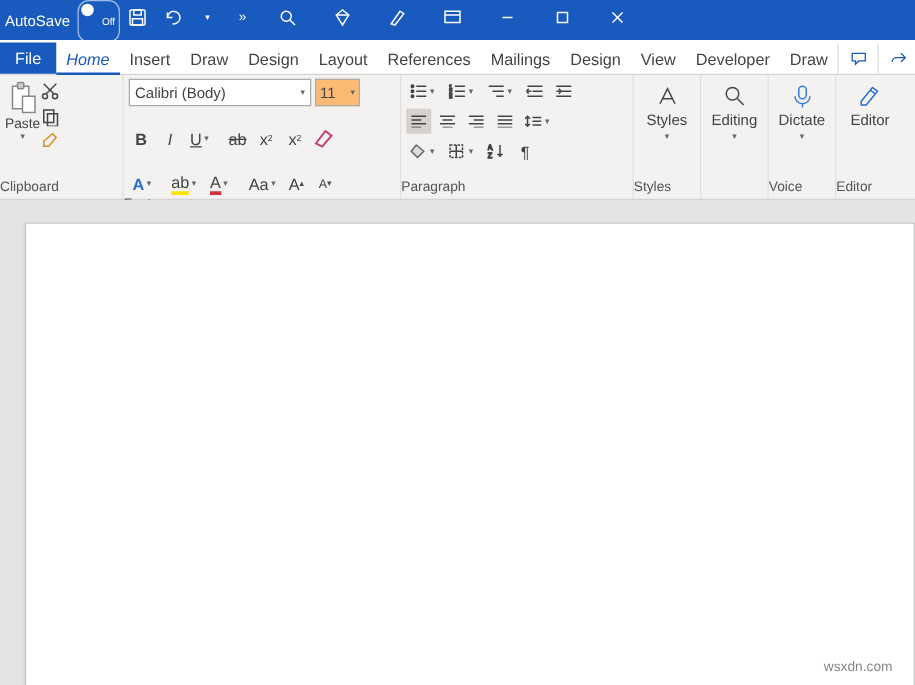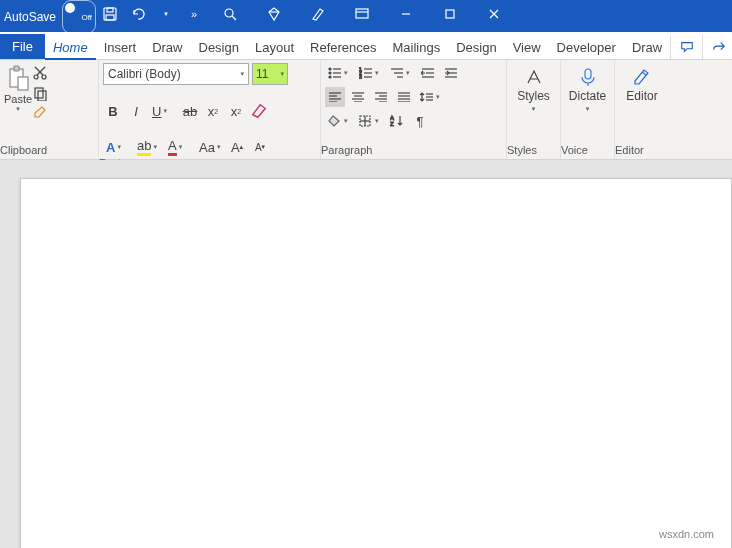--- a/index.html
+++ b/index.html
@@ -28,21 +28,21 @@
 .rgroup-label { text-align: left; font-size: 11px; color: #555; padding: 0 0 3px; position: relative; }
 
 .clip-col { display: flex; flex-direction: column; align-items: center; }
 .paste-ico { width: 24px; height: 26px; margin: 2px 0; }
 .sm-icons { display: flex; flex-direction: column; gap: 4px; padding: 2px 2px 0 0; }
 .sm-icons div { width: 16px; height: 16px; }
 
 .font-rows { display: flex; flex-direction: column; gap: 16px; }
 .frow { display: flex; align-items: center; gap: 3px; }
 .fontname { width: 146px; height: 22px; border: 1px solid #ababab; background: #fff; display: flex; align-items: center; justify-content: space-between; padding: 0 4px; font-size: 12px; }
-.fontsize { width: 36px; height: 22px; border: 1px solid #ababab; background: #bef264; display: flex; align-items: center; justify-content: space-between; padding: 0 3px; font-size: 12px; }
+.fontsize { width: 36px; height: 22px; border: 1px solid #ababab; background: #fdba74; display: flex; align-items: center; justify-content: space-between; padding: 0 3px; font-size: 12px; }
 .btn { width: 20px; height: 20px; display: flex; align-items: center; justify-content: center; font-size: 13px; color: #444; }
 .btn.wide { width: 28px; justify-content: flex-start; padding-left: 3px; }
 .btn .dd { font-size: 7px; margin-left: 2px; color: #666; }
 .sel { background: #d4d1ce; }
 
 .para-rows { display: flex; flex-direction: column; gap: 4px; }
 
 .big-btn { display: flex; flex-direction: column; align-items: center; justify-content: flex-start; width: 48px; padding: 4px 2px 0; gap: 2px; }
 .big-btn svg { width: 20px; height: 20px; }
 .big-btn .lbl { font-size: 12px; text-align: center; }
@@ -375,20 +375,33 @@
         <svg viewBox="0 0 20 20">
             <path d="M4 16 L10 4 L16 16 M6 12 L14 12"></path>
           </svg>
         <div class="lbl">Styles</div>
         <span class="dd">▾</span>
       </div>
     </div>
     <div class="rgroup-label">Styles</div>
   </div>
 
+  <div class="rgroup" style="width:54px">
+    <div class="rgroup-body">
+      <div class="big-btn">
+        <svg viewBox="0 0 20 20">
+            <circle cx="8" cy="8" r="5"></circle>
+            <line x1="12" y1="12" x2="17" y2="17"></line>
+          </svg>
+        <div class="lbl">Editing</div>
+        <span class="dd">▾</span>
+      </div>
+    </div>
+    <div class="rgroup-label"></div>
+  </div>
 
   <div class="rgroup" style="width:54px">
     <div class="rgroup-body">
       <div class="big-btn">
         <svg viewBox="0 0 20 20" style="stroke:#3a7de0">
             <rect x="7" y="2" width="6" height="10" rx="3"></rect>
             <path d="M4 10 a6 6 0 0 0 12 0 M10 16 L10 19"></path>
           </svg>
         <div class="lbl">Dictate</div>
         <span class="dd">▾</span>

